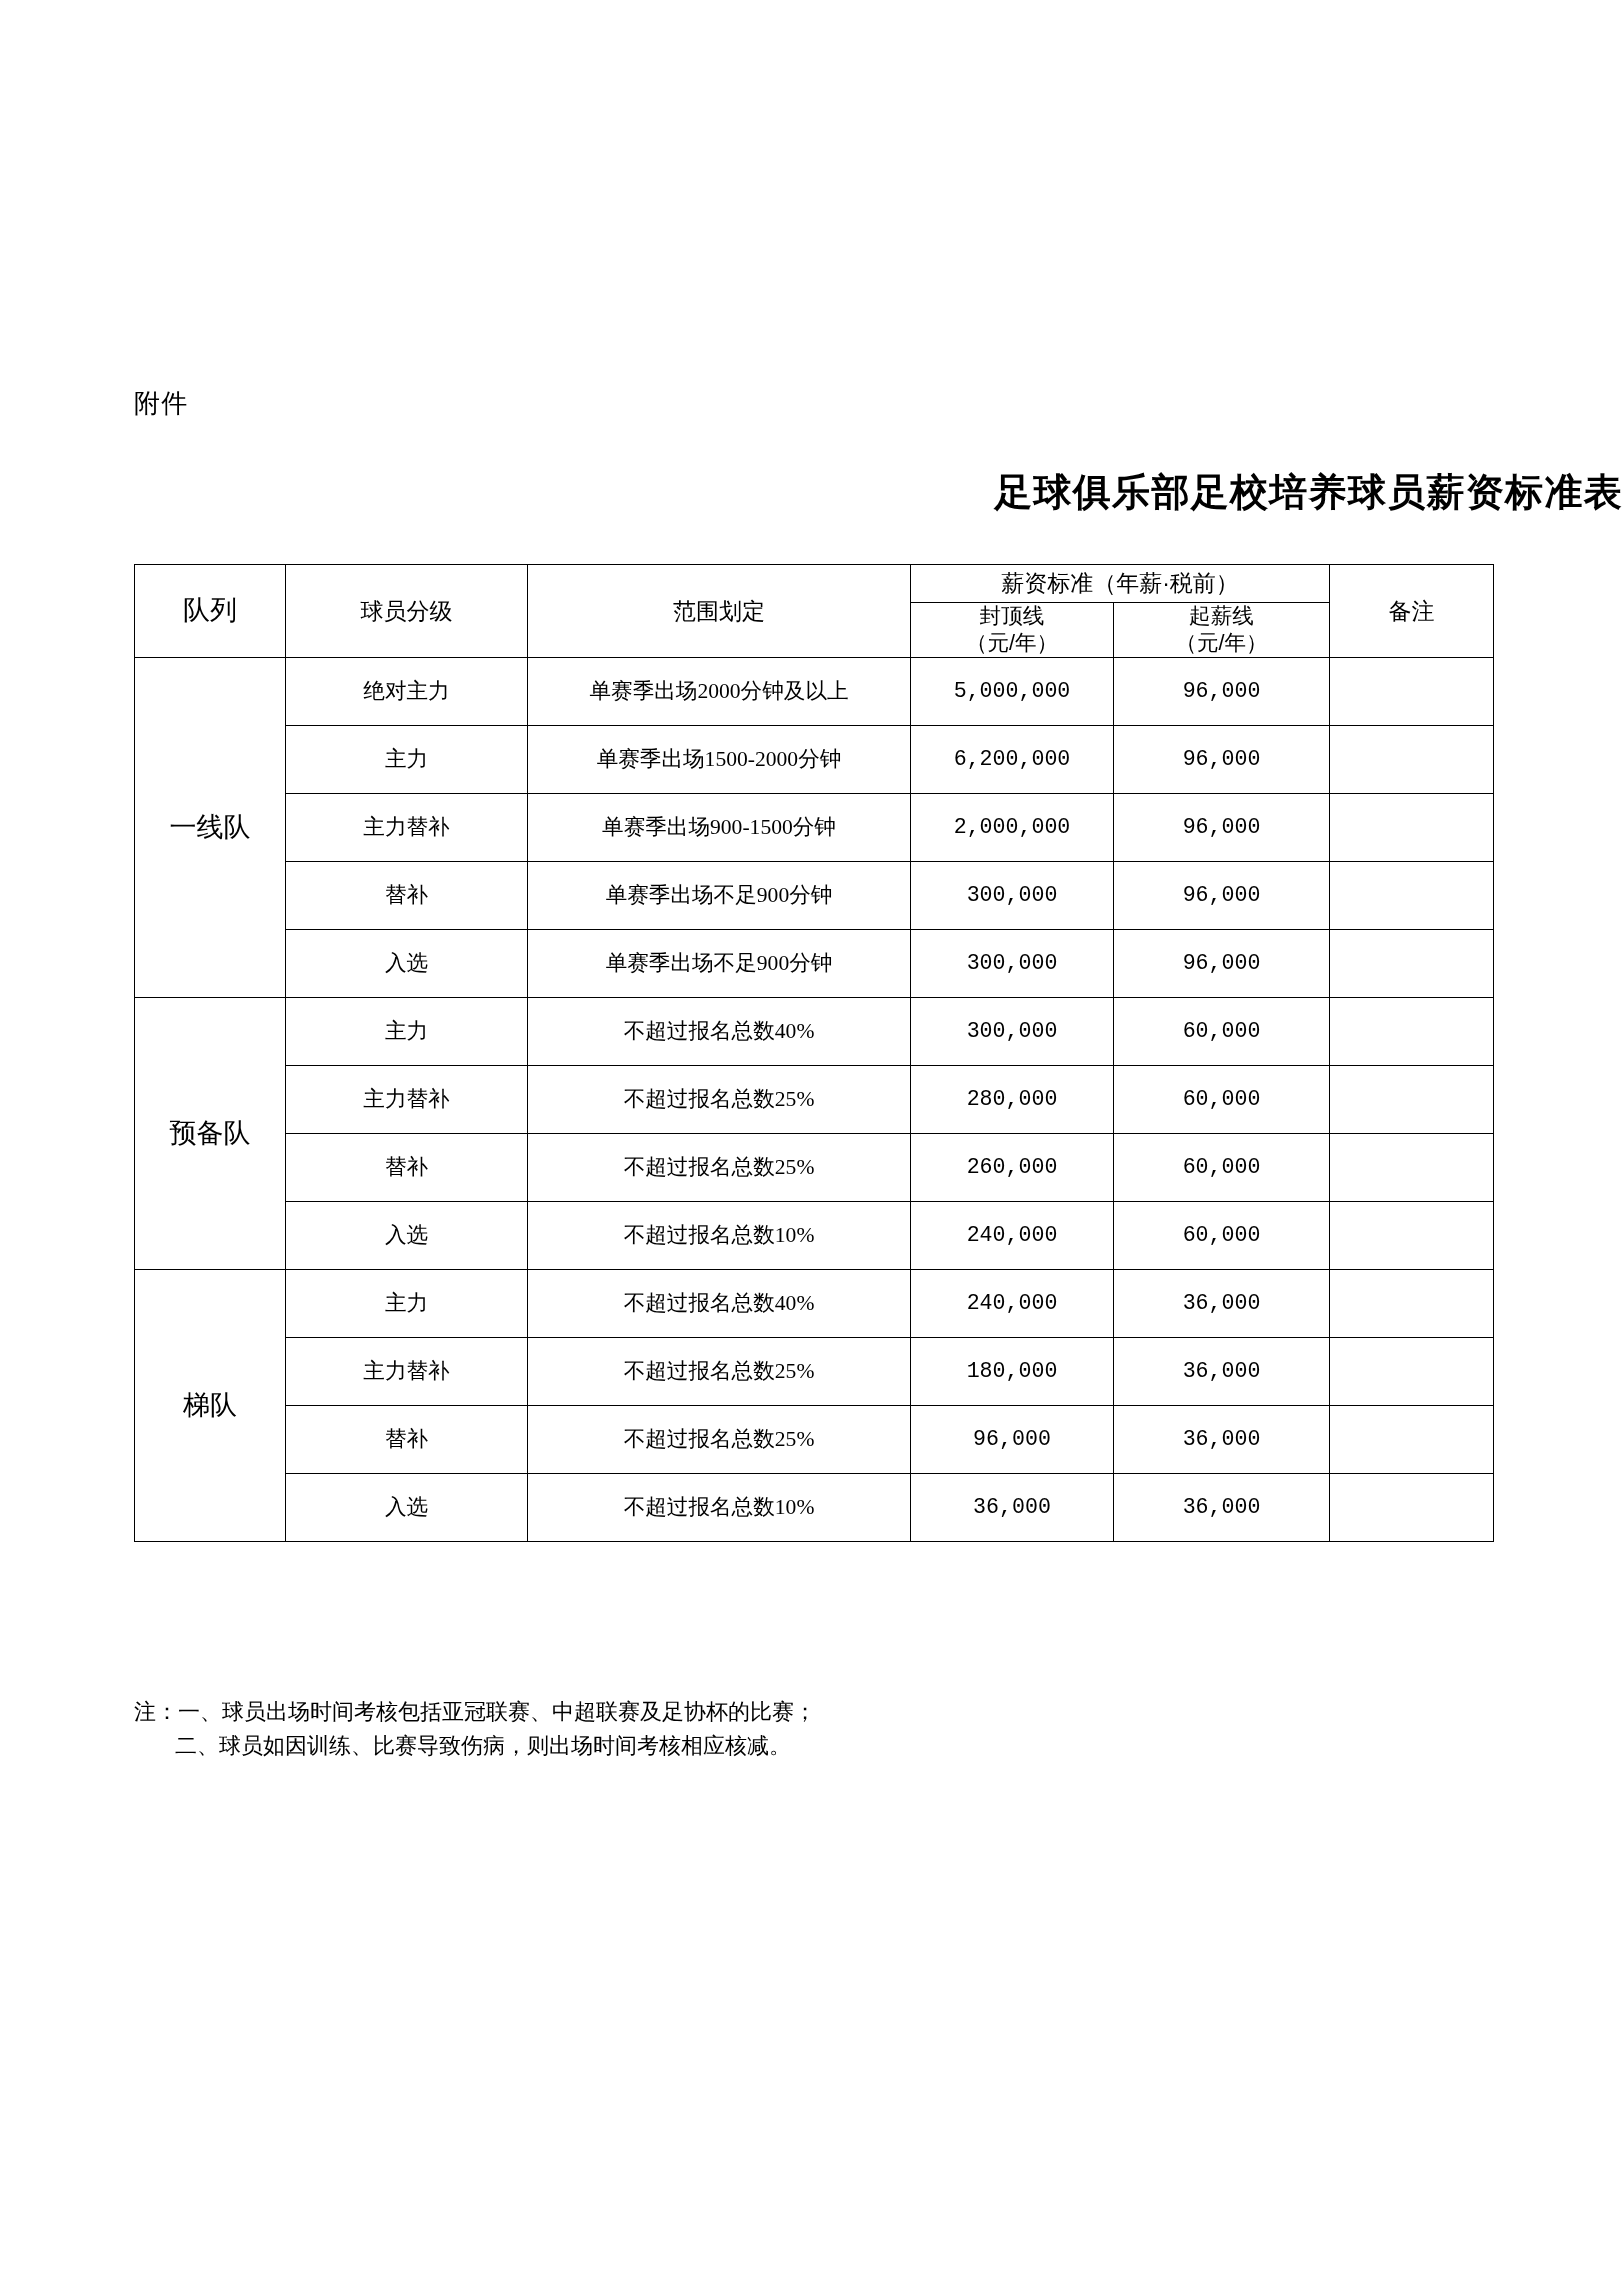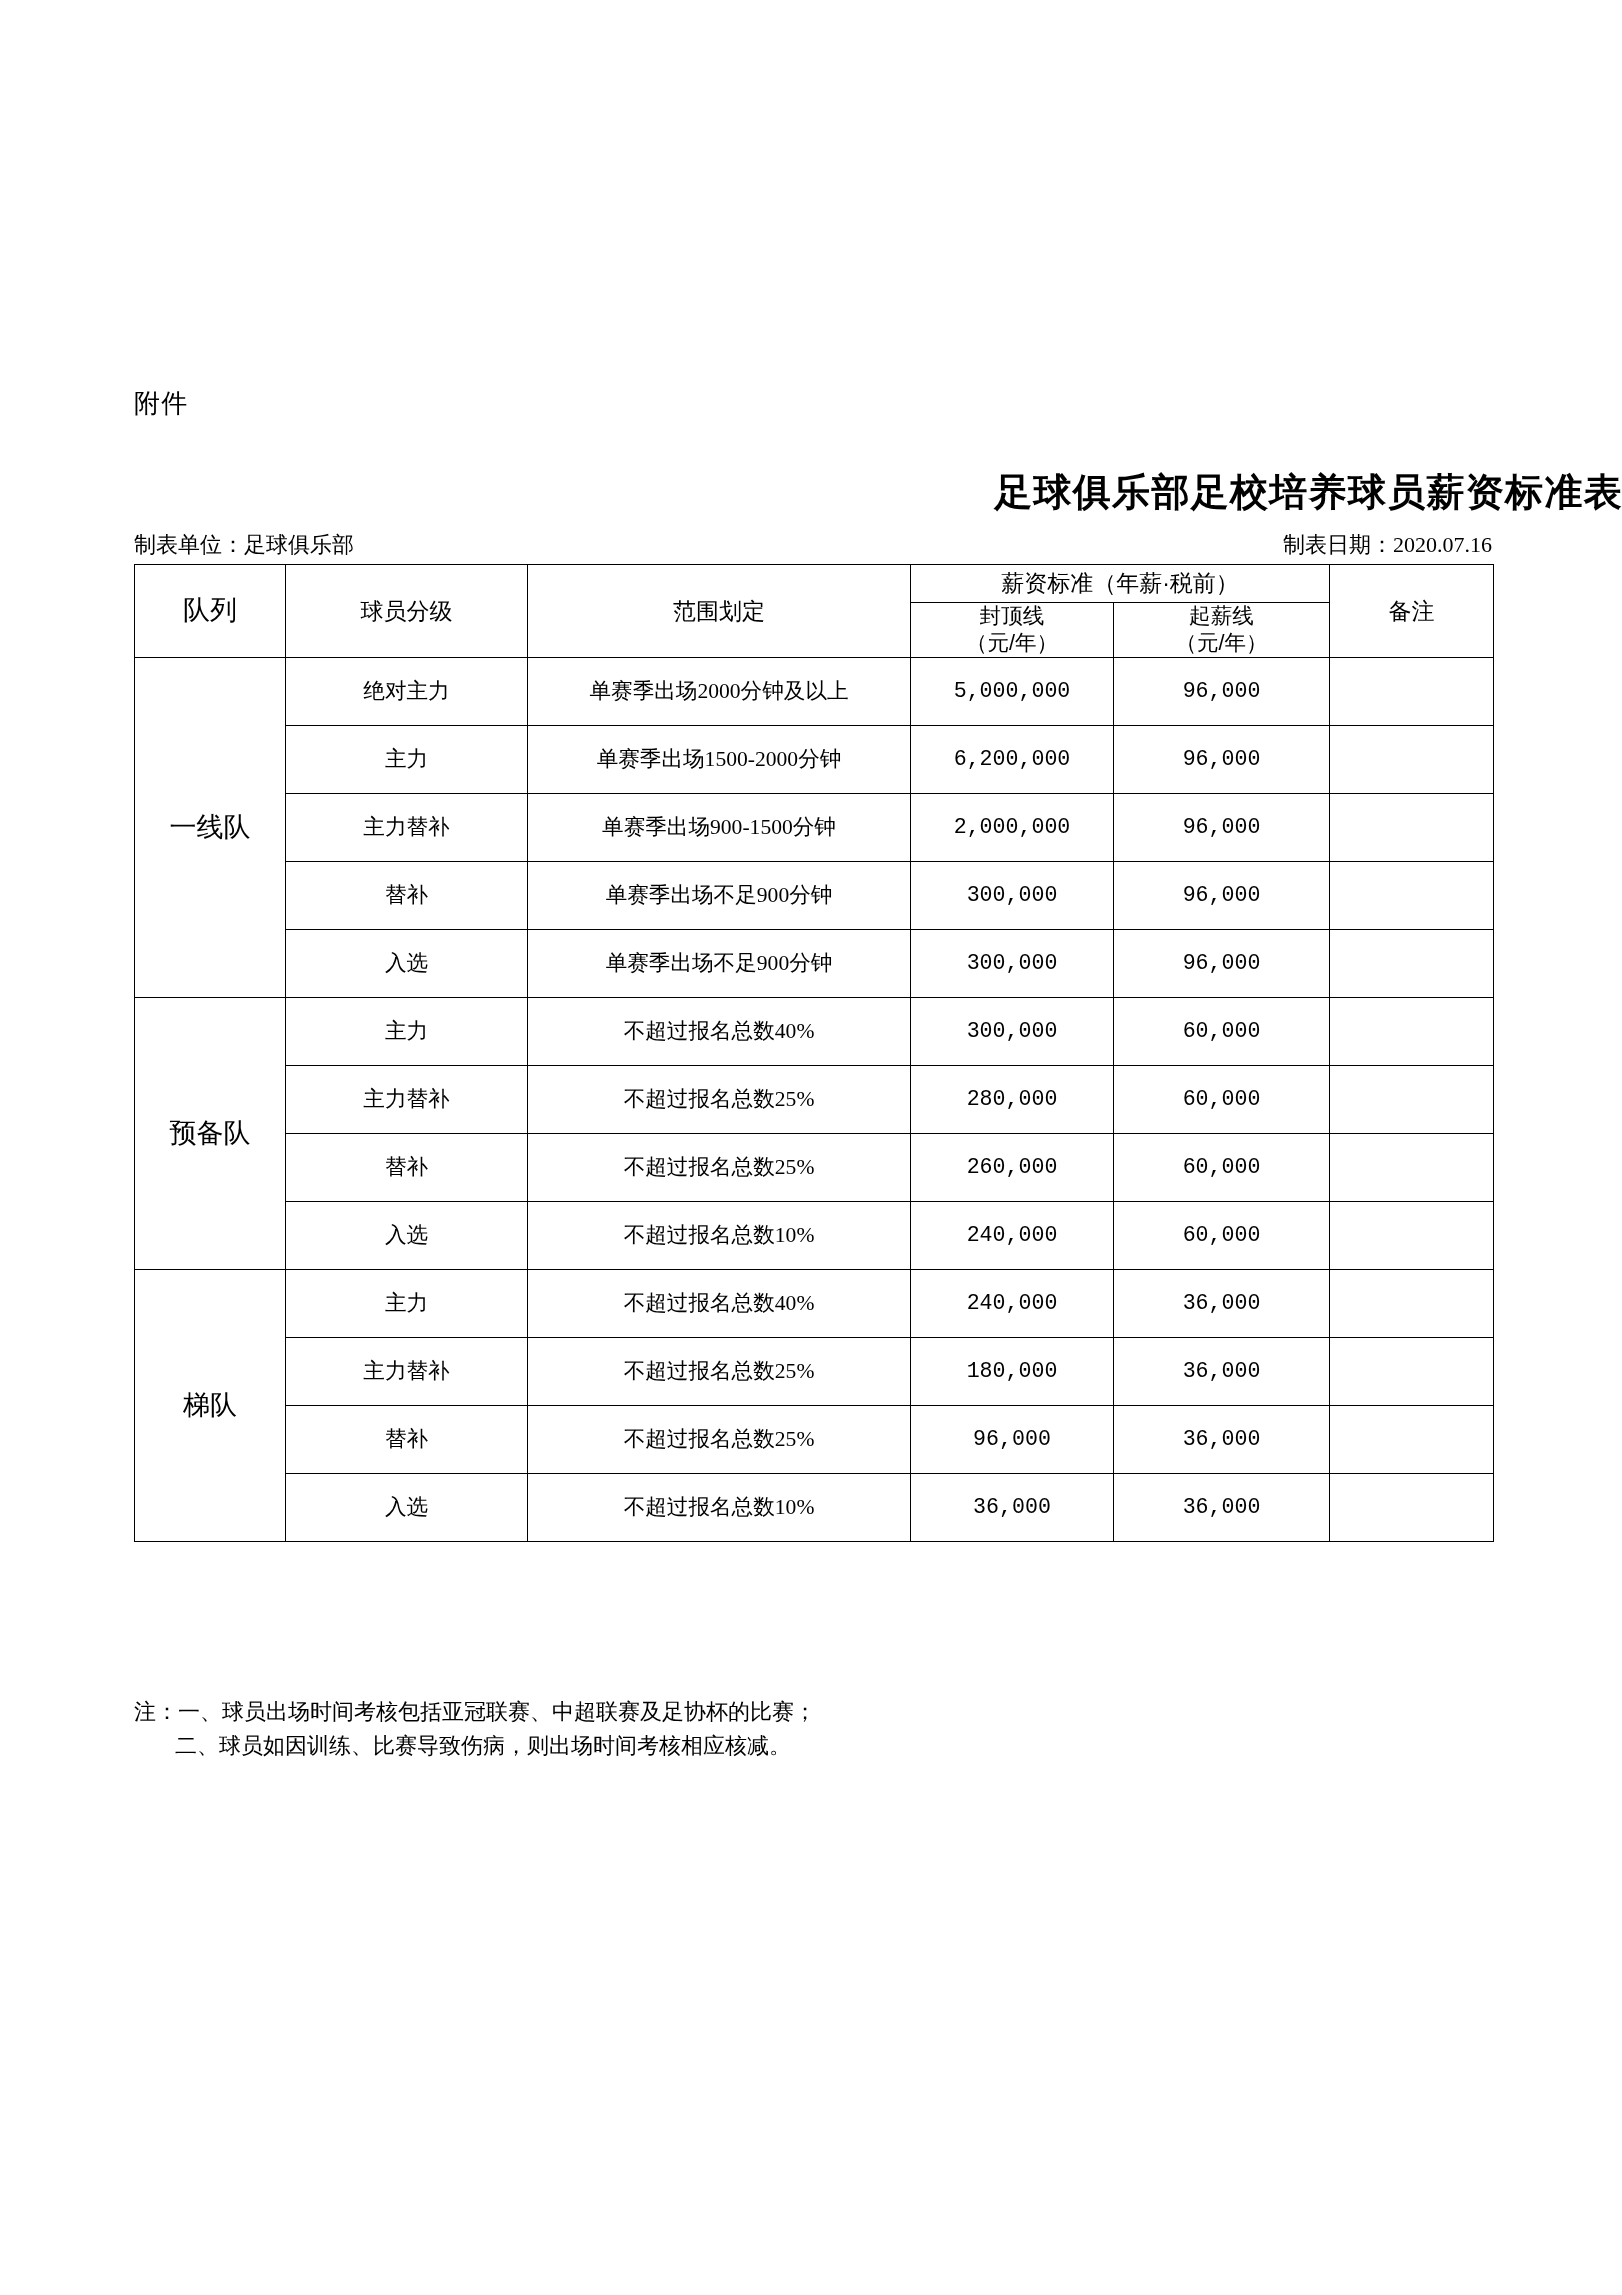--- a/index.html
+++ b/index.html
@@ -115,24 +115,20 @@
 </style>
 </head>
 <body>
 
 <div class="page">
 
   <div class="attachment-label">附件</div>
 
   <div class="doc-title">足球俱乐部足校培养球员薪资标准表</div>
 
-  <div class="meta-row">
-    <span class="meta-left">制表单位：足球俱乐部</span>
-    <span class="meta-right">制表日期：2020.07.16</span>
-  </div>
 
   <table class="salary">
     <colgroup>
       <col class="col-team">
       <col class="col-grade">
       <col class="col-range">
       <col class="col-cap">
       <col class="col-start">
       <col class="col-note">
     </colgroup>

